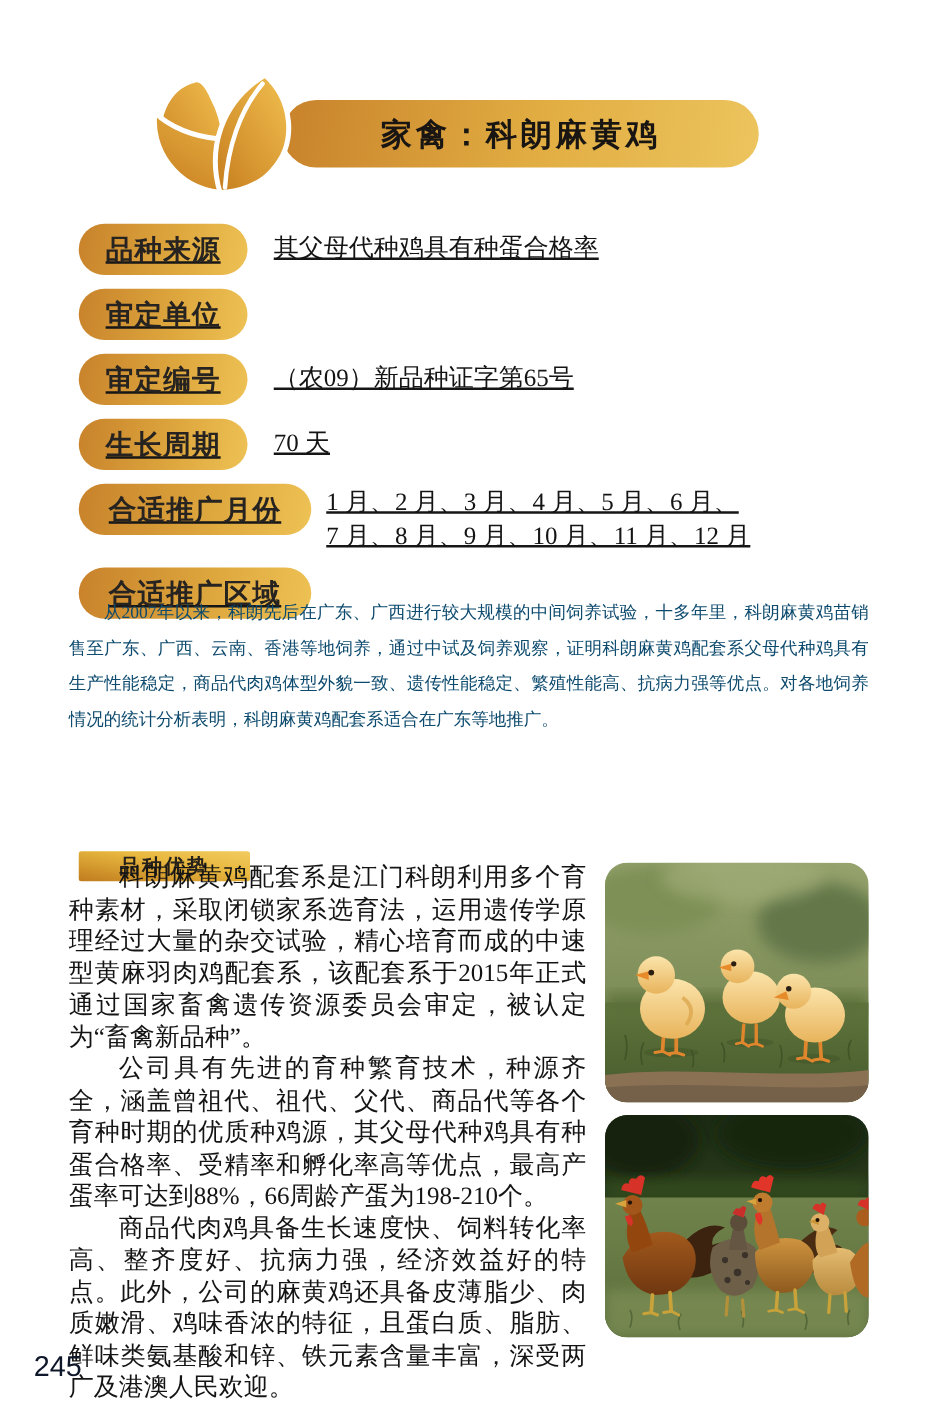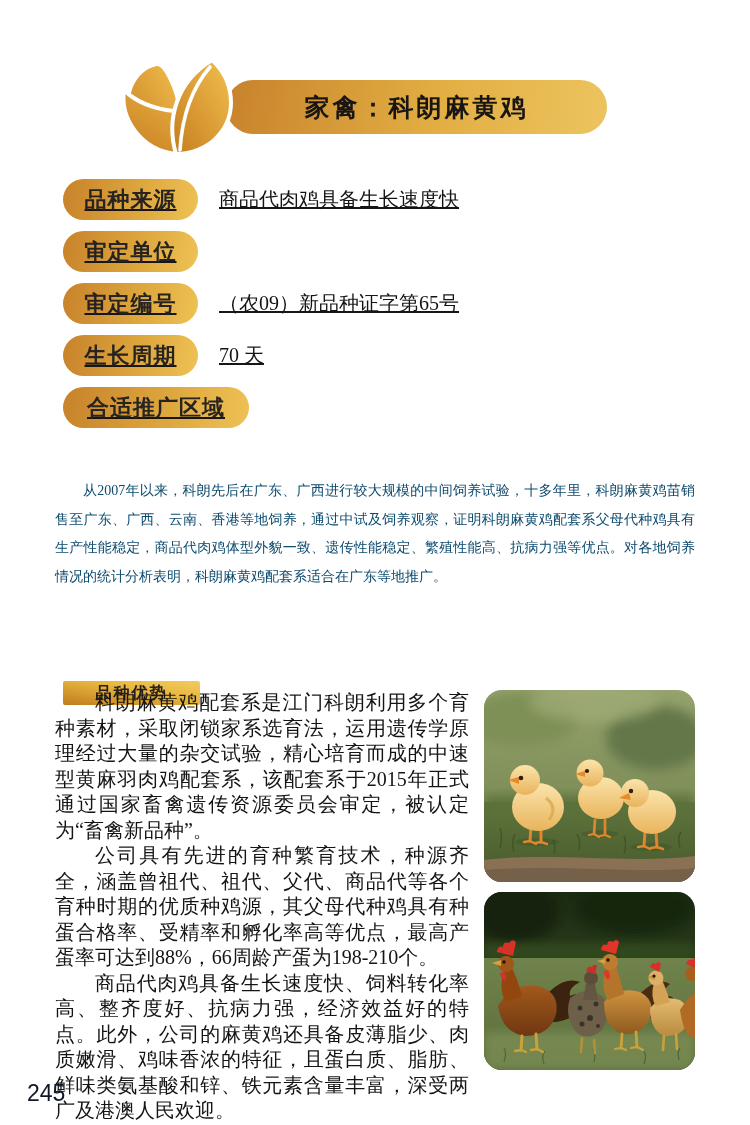--- a/index.html
+++ b/index.html
@@ -86,32 +86,37 @@
       <path d="M40,10 C16,16 6,44 14,68 C22,90 46,100 62,98 C68,72 64,42 54,24 C50,15 45,9 40,10 Z" fill="url(#gLogo)" stroke="#ffffff" stroke-width="4"></path>
       <path d="M8,36 C4,64 24,96 60,100 C92,96 108,72 110,48 C84,64 32,60 8,36 Z" fill="url(#gLogo)" stroke="#ffffff" stroke-width="4"></path>
       <path d="M60,100 C50,66 60,28 96,6 C118,26 122,60 102,82 C92,94 74,100 60,100 Z" fill="url(#gLogo)" stroke="#ffffff" stroke-width="4"></path>
       <path d="M64,96 C66,64 76,34 94,13" fill="none" stroke="#ffffff" stroke-width="3.6" stroke-linecap="round"></path>
     </svg>
   </div>
 
   <div class="info">
     <div class="info-row">
       <div class="pill w4">品种来源</div>
-      <div class="field-value">商品代肉鸡具备生长速度快</div>
+      <div class="field-value">其父母代种鸡具有种蛋合格率</div>
     </div>
     <div class="info-row">
       <div class="pill w4">审定单位</div>
     </div>
     <div class="info-row">
       <div class="pill w4">审定编号</div>
       <div class="field-value">（农09）新品种证字第65号</div>
     </div>
     <div class="info-row">
       <div class="pill w4">生长周期</div>
       <div class="field-value">70 天</div>
+    </div>
+    <div class="info-row months">
+      <div class="pill w6">合适推广月份</div>
+      <div class="field-value">1 月、2 月、3 月、4 月、5 月、6 月、
+7 月、8 月、9 月、10 月、11 月、12 月</div>
     </div>
     <div class="info-row">
       <div class="pill w6">合适推广区域</div>
       <div class="field-value"></div>
     </div>
   </div>
 
   <p class="intro">从2007年以来，科朗先后在广东、广西进行较大规模的中间饲养试验，十多年里，科朗麻黄鸡苗销售至广东、广西、云南、香港等地饲养，通过中试及饲养观察，证明科朗麻黄鸡配套系父母代种鸡具有生产性能稳定，商品代肉鸡体型外貌一致、遗传性能稳定、繁殖性能高、抗病力强等优点。对各地饲养情况的统计分析表明，科朗麻黄鸡配套系适合在广东等地推广。</p>
 
   <div class="section-heading">品种优势</div>

